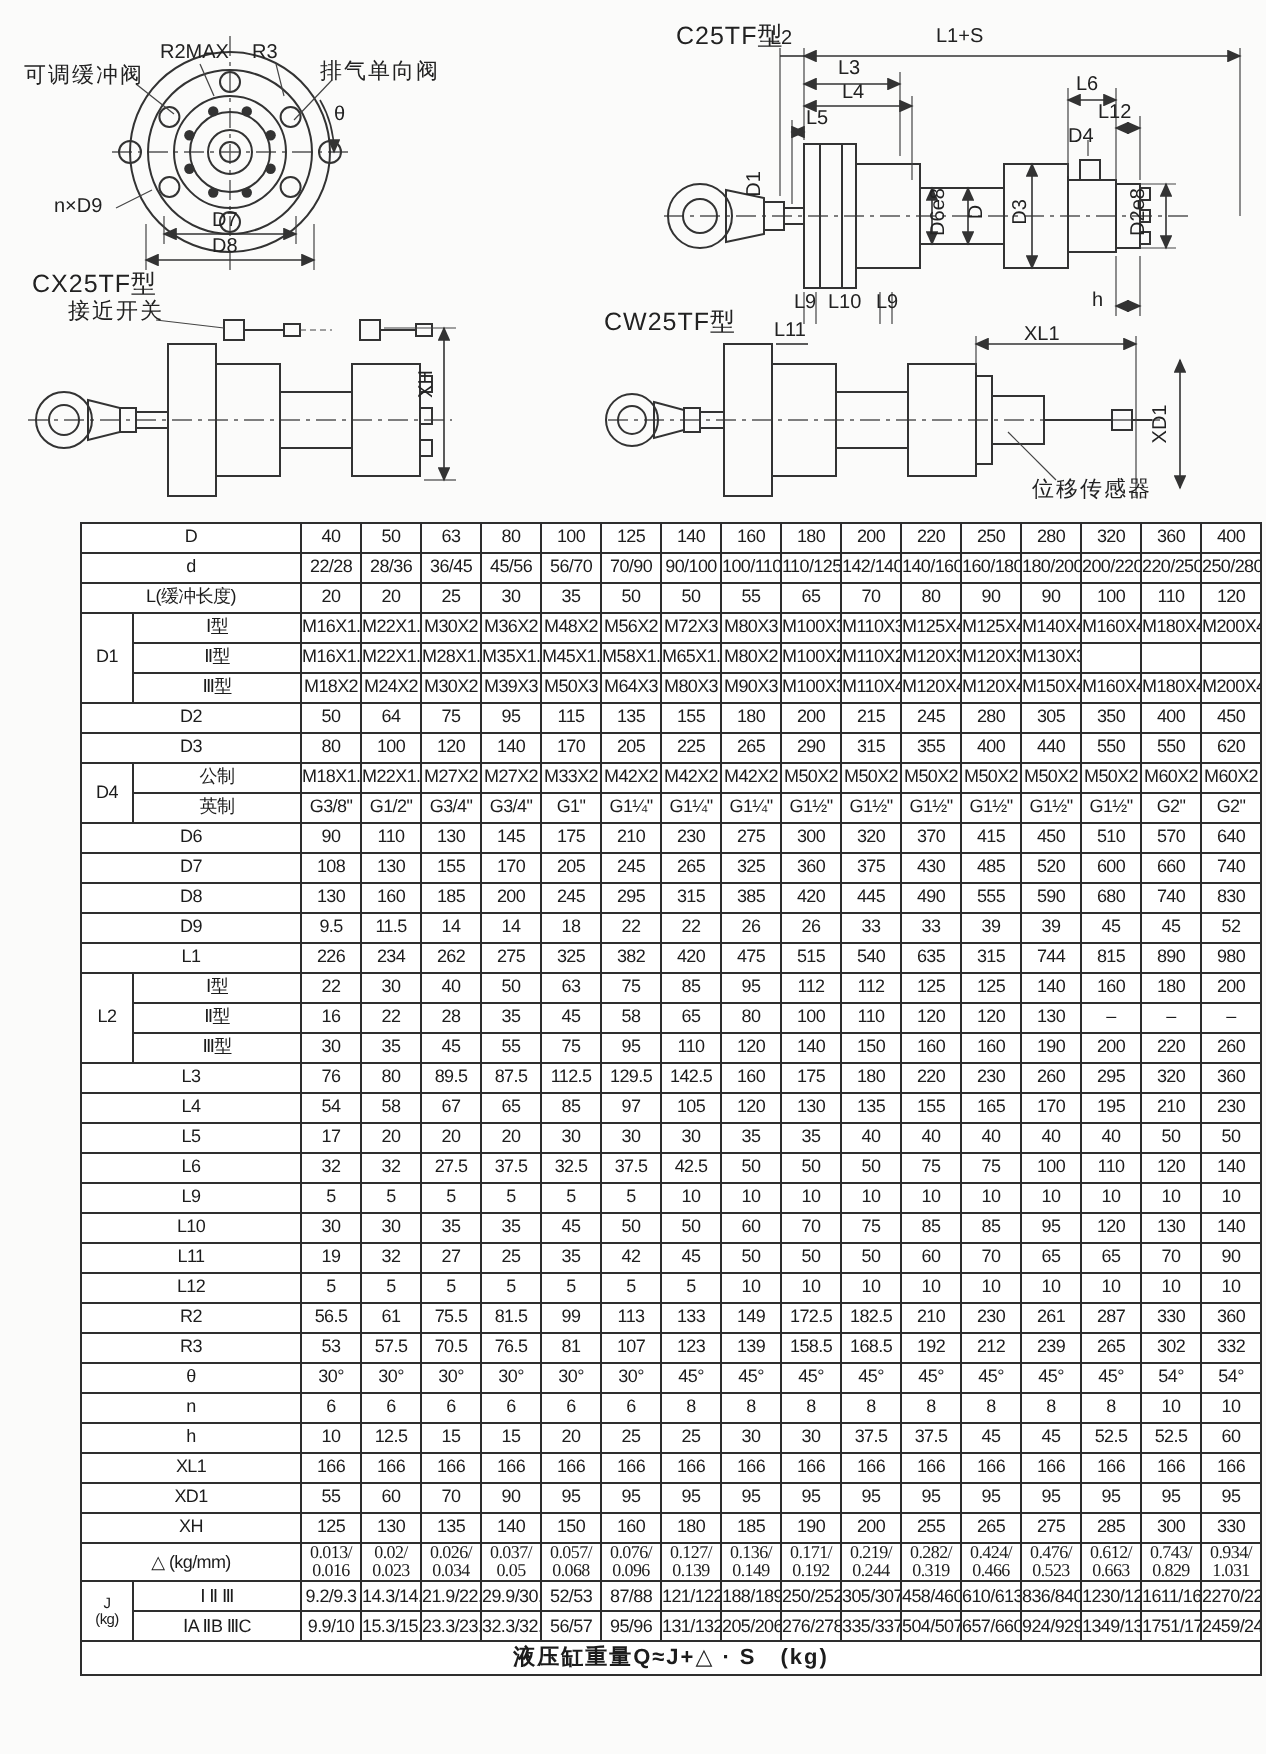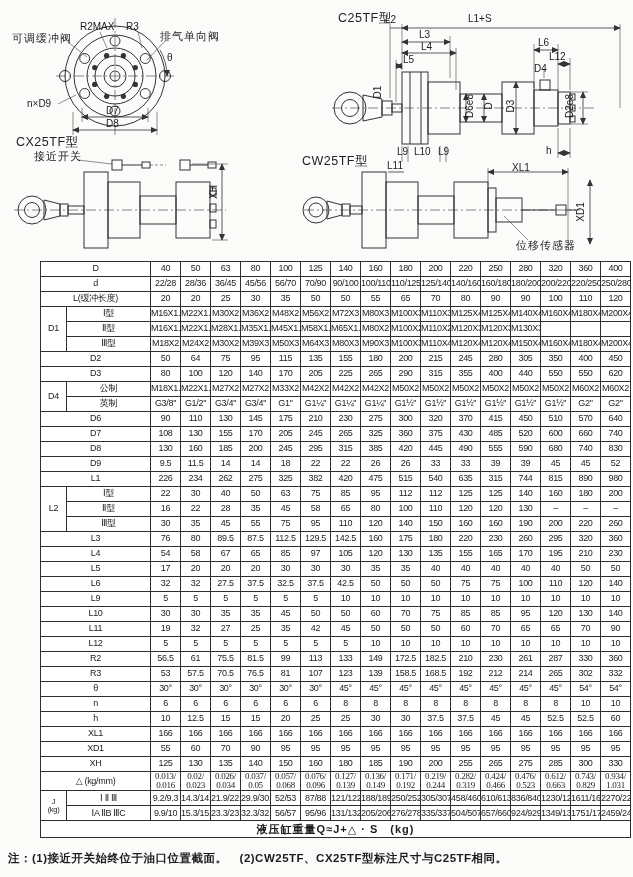--- a/index.html
+++ b/index.html
@@ -252,21 +252,21 @@
           <td class="lbl" colspan="2">d</td>
           <td class="val">22/28</td>
           <td class="val">28/36</td>
           <td class="val">36/45</td>
           <td class="val">45/56</td>
           <td class="val">56/70</td>
           <td class="val">70/90</td>
           <td class="val">90/100</td>
           <td class="val">100/110</td>
           <td class="val">110/125</td>
-          <td class="val">125/140</td>
+          <td class="val">142/140</td>
           <td class="val">140/160</td>
           <td class="val">160/180</td>
           <td class="val">180/200</td>
           <td class="val">200/220</td>
           <td class="val">220/250</td>
           <td class="val">250/280</td>
         </tr>
         <tr>
           <td class="lbl" colspan="2">L(缓冲长度)</td>
           <td class="val">20</td>
@@ -752,21 +752,21 @@
           <td class="val">70.5</td>
           <td class="val">76.5</td>
           <td class="val">81</td>
           <td class="val">107</td>
           <td class="val">123</td>
           <td class="val">139</td>
           <td class="val">158.5</td>
           <td class="val">168.5</td>
           <td class="val">192</td>
           <td class="val">212</td>
-          <td class="val">214</td>
+          <td class="val">239</td>
           <td class="val">265</td>
           <td class="val">302</td>
           <td class="val">332</td>
         </tr>
         <tr>
           <td class="lbl" colspan="2">θ</td>
           <td class="val">30°</td>
           <td class="val">30°</td>
           <td class="val">30°</td>
           <td class="val">30°</td>
@@ -954,14 +954,13 @@
           <td class="val sm">2459/2464</td>
         </tr>
       </tbody>
     <tfoot>
       <tr>
         <td class="formula" colspan="18">液压缸重量Q≈J+△ · S　(kg)</td>
       </tr>
     </tfoot>
   </table>
 
-  <div class="note">注：(1)接近开关始终位于油口位置截面。　(2)CW25TF、CX25TF型标注尺寸与C25TF相同。</div>
 </div>
 
 </body></html>

